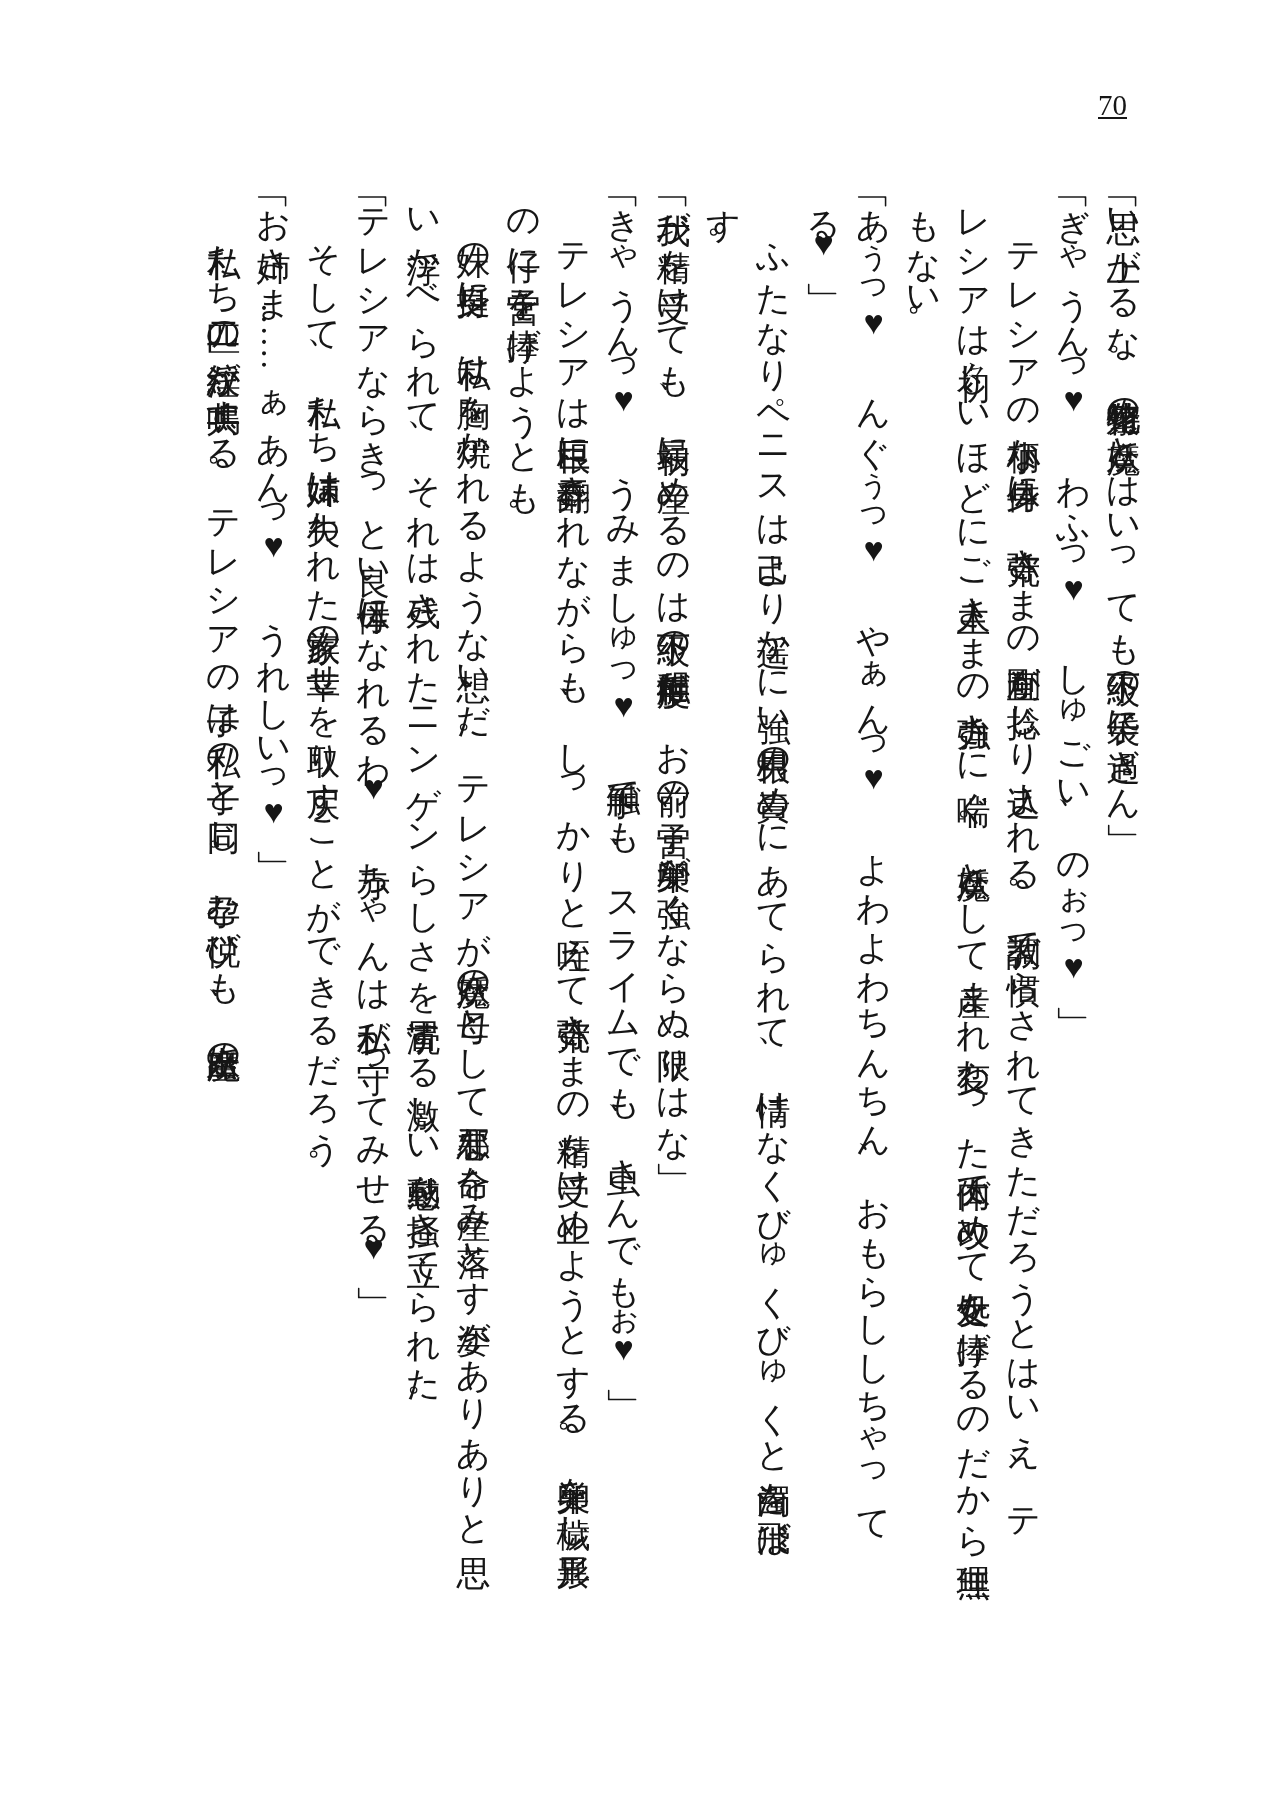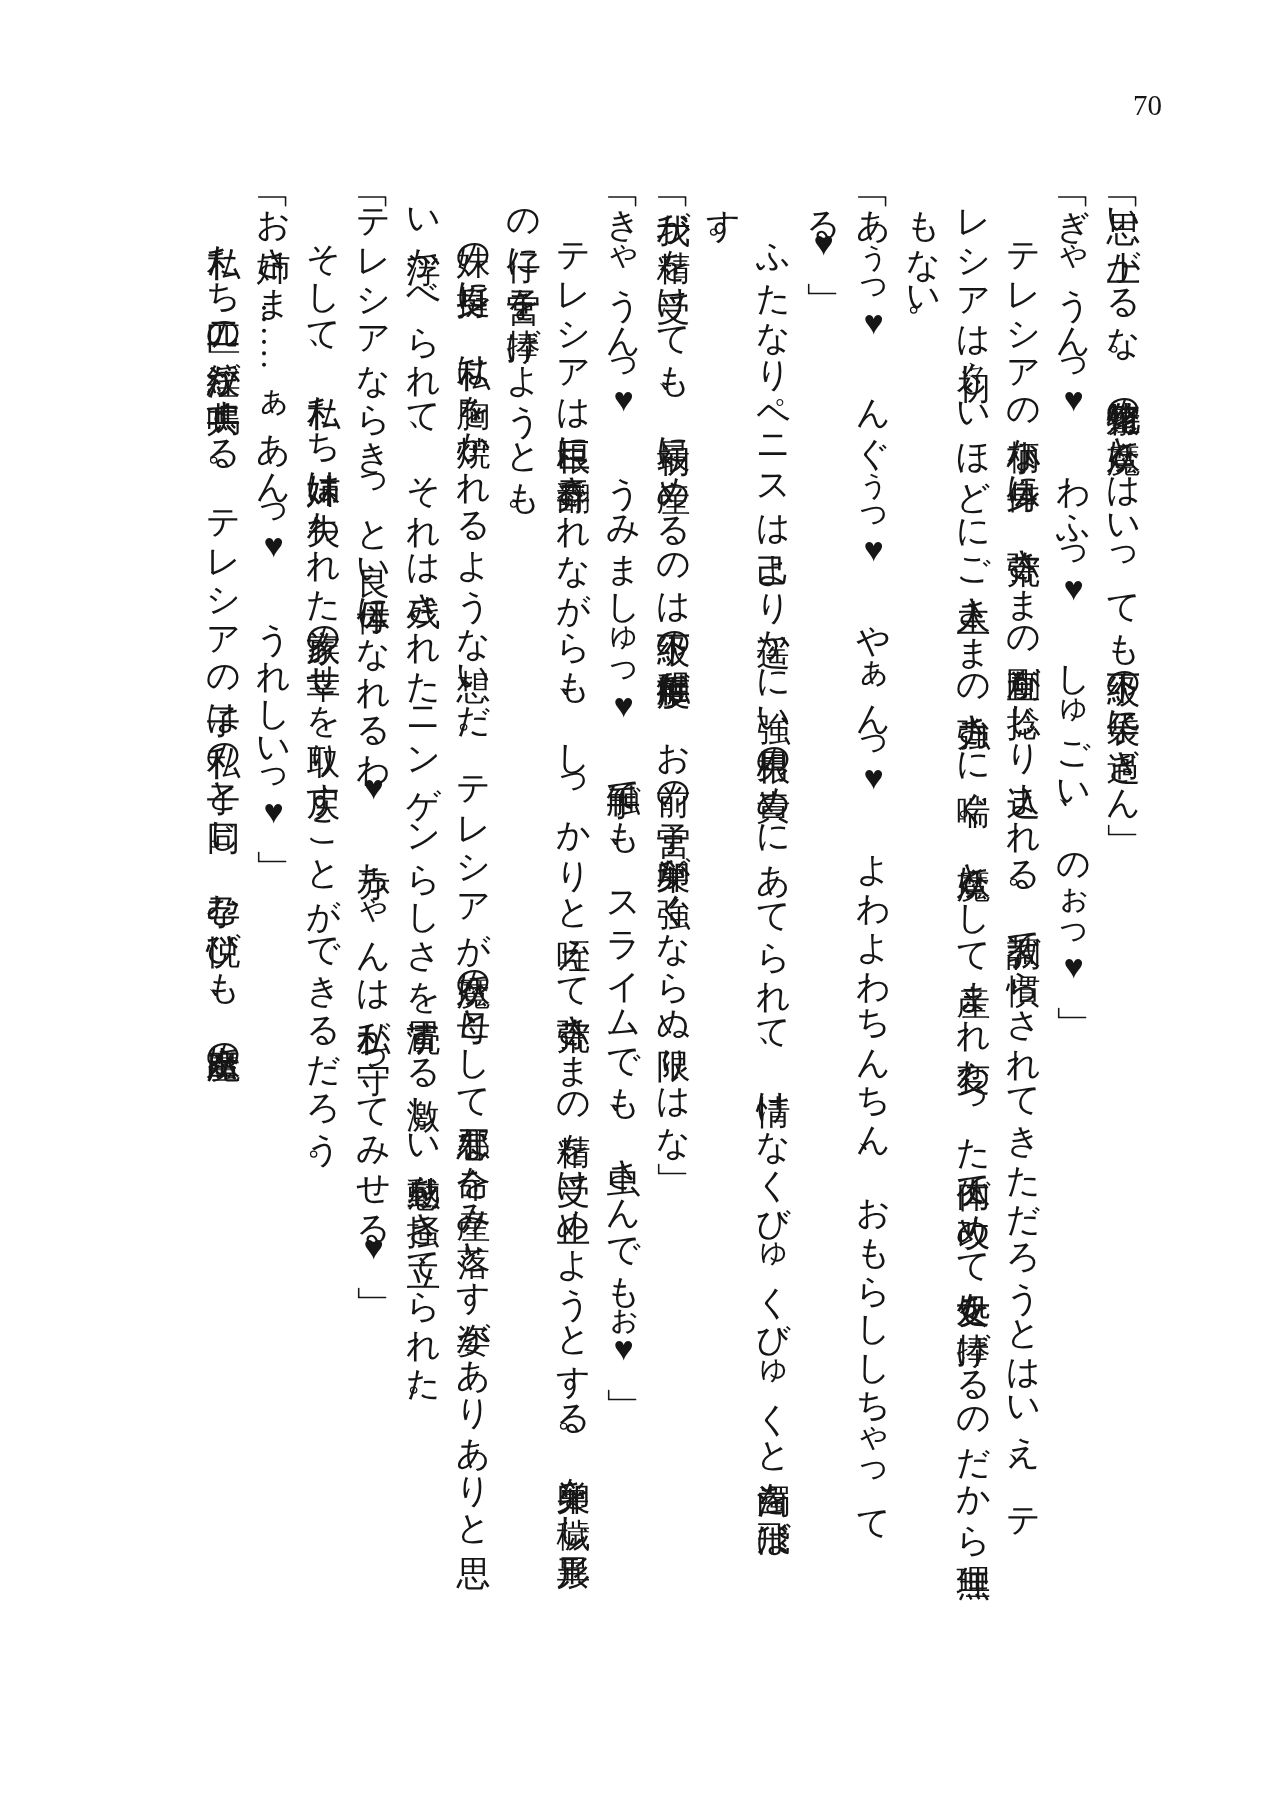--- a/index.html
+++ b/index.html
@@ -16,25 +16,26 @@
   .scan-page {
     position: absolute;
     inset: 0;
     background: #ffffff;
   }
   .page-number {
     position: absolute;
     top: 90px;
     right: 118px;
     width: 64px;
-    text-align: right;
+    text-align: left;
     font-family: "Liberation Serif", "DejaVu Serif", serif;
     font-size: 29px;
     line-height: 1.1;
     color: #161616;
+    text-decoration: underline;
   }
   .text-block {
     position: absolute;
     top: 186px;
     right: 132px;
     width: 1002px;
     height: 1368px;
     writing-mode: vertical-rl;
     -webkit-writing-mode: vertical-rl;
     text-orientation: mixed;

